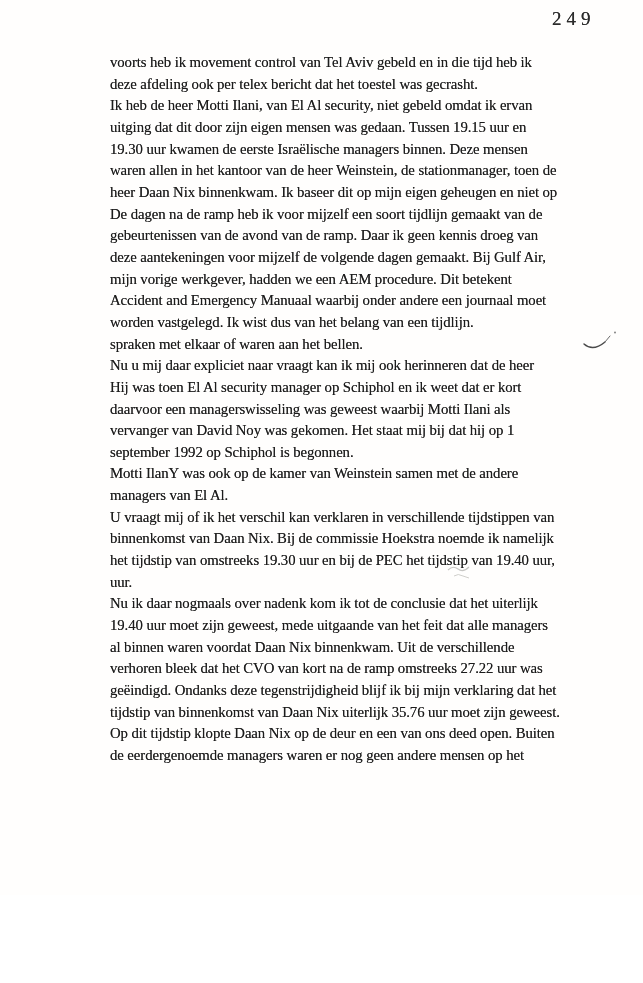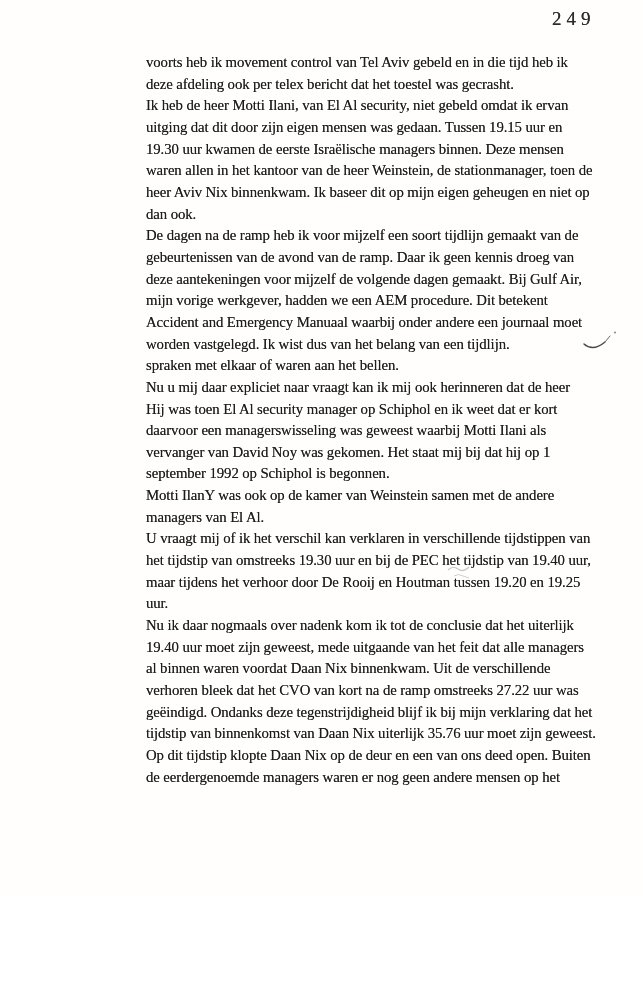--- a/index.html
+++ b/index.html
@@ -25,21 +25,21 @@
   .body-text {
     position: absolute;
     left: 110px;
     top: 52px;
     width: 505px;
     font-size: 14.8px;
     line-height: 21.65px;
     letter-spacing: -0.1px;
     text-shadow: 0 0 0.35px rgba(10,10,10,0.65);
   }
-  .text-line { white-space: nowrap; margin-left: 36px; }
+  .text-line { white-space: nowrap; }
   .page-num {
     position: absolute;
     left: 563px;
     top: 943px;
     font-size: 15px;
     color: #222;
     text-shadow: 0 0 0.4px #333;
   }
   .curve-mark {
     position: absolute;
@@ -65,39 +65,38 @@
 
   <div class="stamp">249</div>
 
   <div class="body-text">
       <div class="text-line">voorts heb ik movement control van Tel Aviv gebeld en in die tijd heb ik</div>
       <div class="text-line">deze afdeling ook per telex bericht dat het toestel was gecrasht.</div>
       <div class="text-line">Ik heb de heer Motti Ilani, van El Al security, niet gebeld omdat ik ervan</div>
       <div class="text-line">uitging dat dit door zijn eigen mensen was gedaan. Tussen 19.15 uur en</div>
       <div class="text-line">19.30 uur kwamen de eerste Israëlische managers binnen. Deze mensen</div>
       <div class="text-line">waren allen in het kantoor van de heer Weinstein, de stationmanager, toen de</div>
-      <div class="text-line">heer Aviv Nix binnenkwam. Ik baseer dit op mijn eigen geheugen en niet op</div>
-      <div class="text-line">dan ook.</div>
+      <div class="text-line">heer Daan Nix binnenkwam. Ik baseer dit op mijn eigen geheugen en niet op</div>
       <div class="text-line">De dagen na de ramp heb ik voor mijzelf een soort tijdlijn gemaakt van de</div>
       <div class="text-line">gebeurtenissen van de avond van de ramp. Daar ik geen kennis droeg van</div>
       <div class="text-line">deze aantekeningen voor mijzelf de volgende dagen gemaakt. Bij Gulf Air,</div>
       <div class="text-line">mijn vorige werkgever, hadden we een AEM procedure. Dit betekent</div>
       <div class="text-line">Accident and Emergency Manuaal waarbij onder andere een journaal moet</div>
       <div class="text-line">worden vastgelegd. Ik wist dus van het belang van een tijdlijn.</div>
       <div class="text-line">spraken met elkaar of waren aan het bellen.</div>
       <div class="text-line">Nu u mij daar expliciet naar vraagt kan ik mij ook herinneren dat de heer</div>
       <div class="text-line">Hij was toen El Al security manager op Schiphol en ik weet dat er kort</div>
       <div class="text-line">daarvoor een managerswisseling was geweest waarbij Motti Ilani als</div>
       <div class="text-line">vervanger van David Noy was gekomen. Het staat mij bij dat hij op 1</div>
       <div class="text-line">september 1992 op Schiphol is begonnen.</div>
       <div class="text-line">Motti IlanY was ook op de kamer van Weinstein samen met de andere</div>
       <div class="text-line">managers van El Al.</div>
       <div class="text-line">U vraagt mij of ik het verschil kan verklaren in verschillende tijdstippen van</div>
+      <div class="text-line">binnenkomst van Daan Nix. Bij de commissie Hoekstra noemde ik namelijk</div>
       <div class="text-line">het tijdstip van omstreeks 19.30 uur en bij de PEC het tijdstip van 19.40 uur,</div>
-      <div class="text-line">maar tijdens het verhoor door De Rooij en Houtman tussen 19.20 en 19.25</div>
       <div class="text-line">uur.</div>
       <div class="text-line">Nu ik daar nogmaals over nadenk kom ik tot de conclusie dat het uiterlijk</div>
       <div class="text-line">19.40 uur moet zijn geweest, mede uitgaande van het feit dat alle managers</div>
       <div class="text-line">al binnen waren voordat Daan Nix binnenkwam. Uit de verschillende</div>
       <div class="text-line">verhoren bleek dat het CVO van kort na de ramp omstreeks 27.22 uur was</div>
       <div class="text-line">geëindigd. Ondanks deze tegenstrijdigheid blijf ik bij mijn verklaring dat het</div>
       <div class="text-line">tijdstip van binnenkomst van Daan Nix uiterlijk 35.76 uur moet zijn geweest.</div>
       <div class="text-line">Op dit tijdstip klopte Daan Nix op de deur en een van ons deed open. Buiten</div>
       <div class="text-line">de eerdergenoemde managers waren er nog geen andere mensen op het</div>
     </div>

